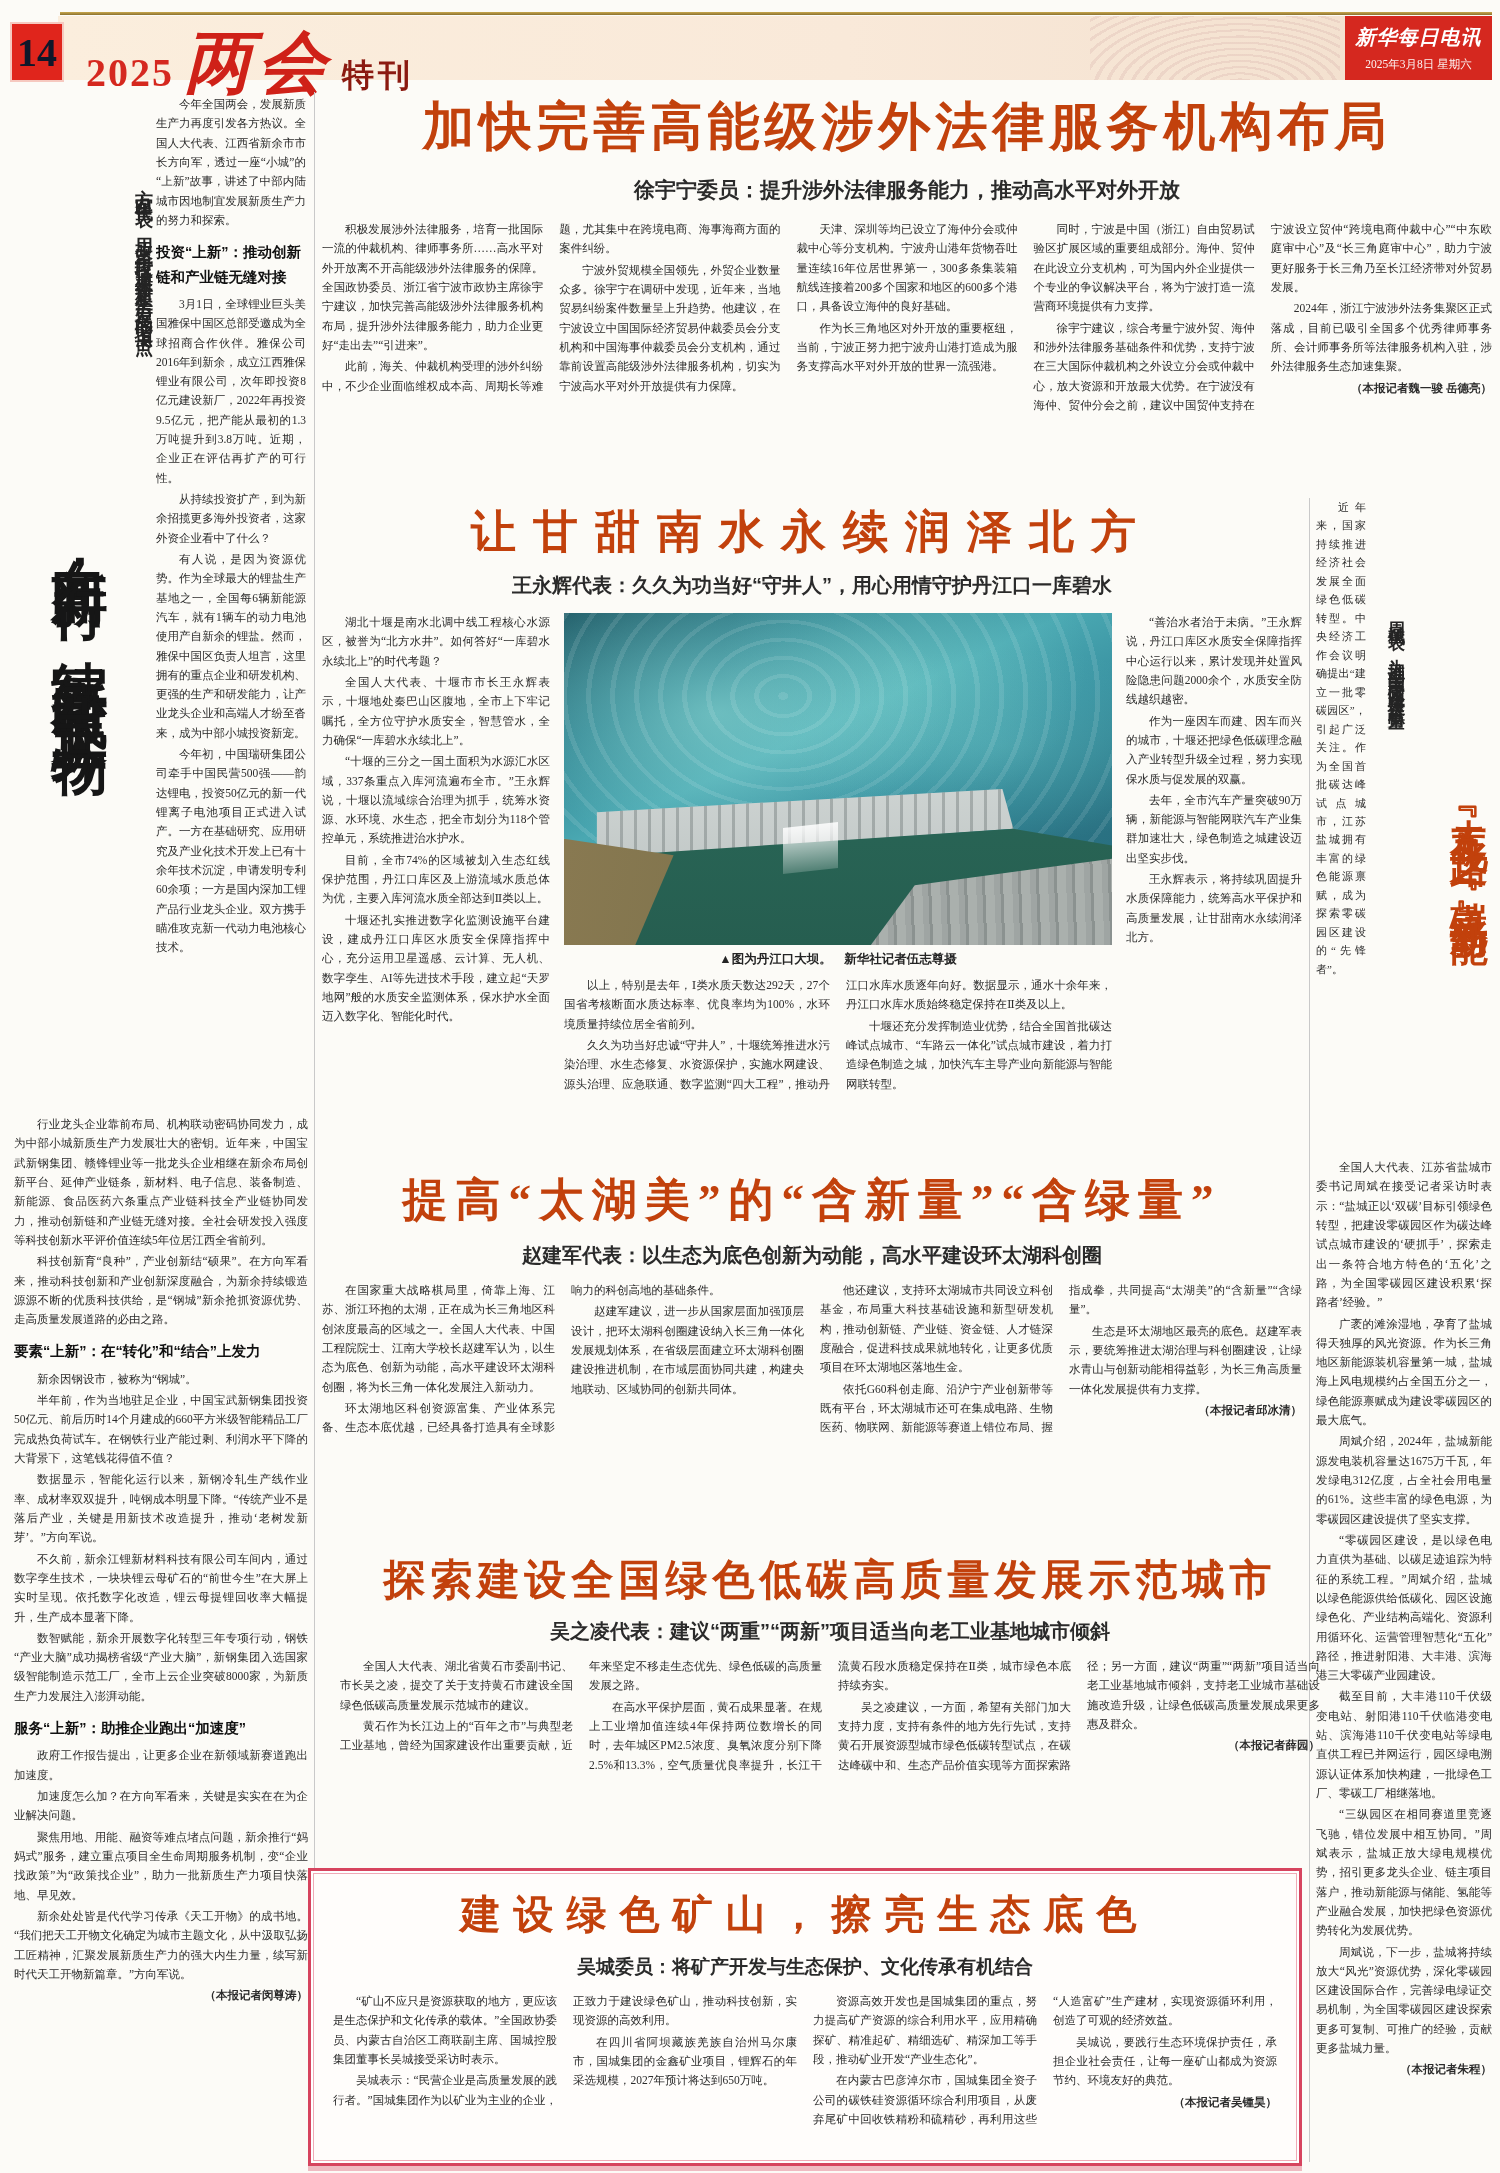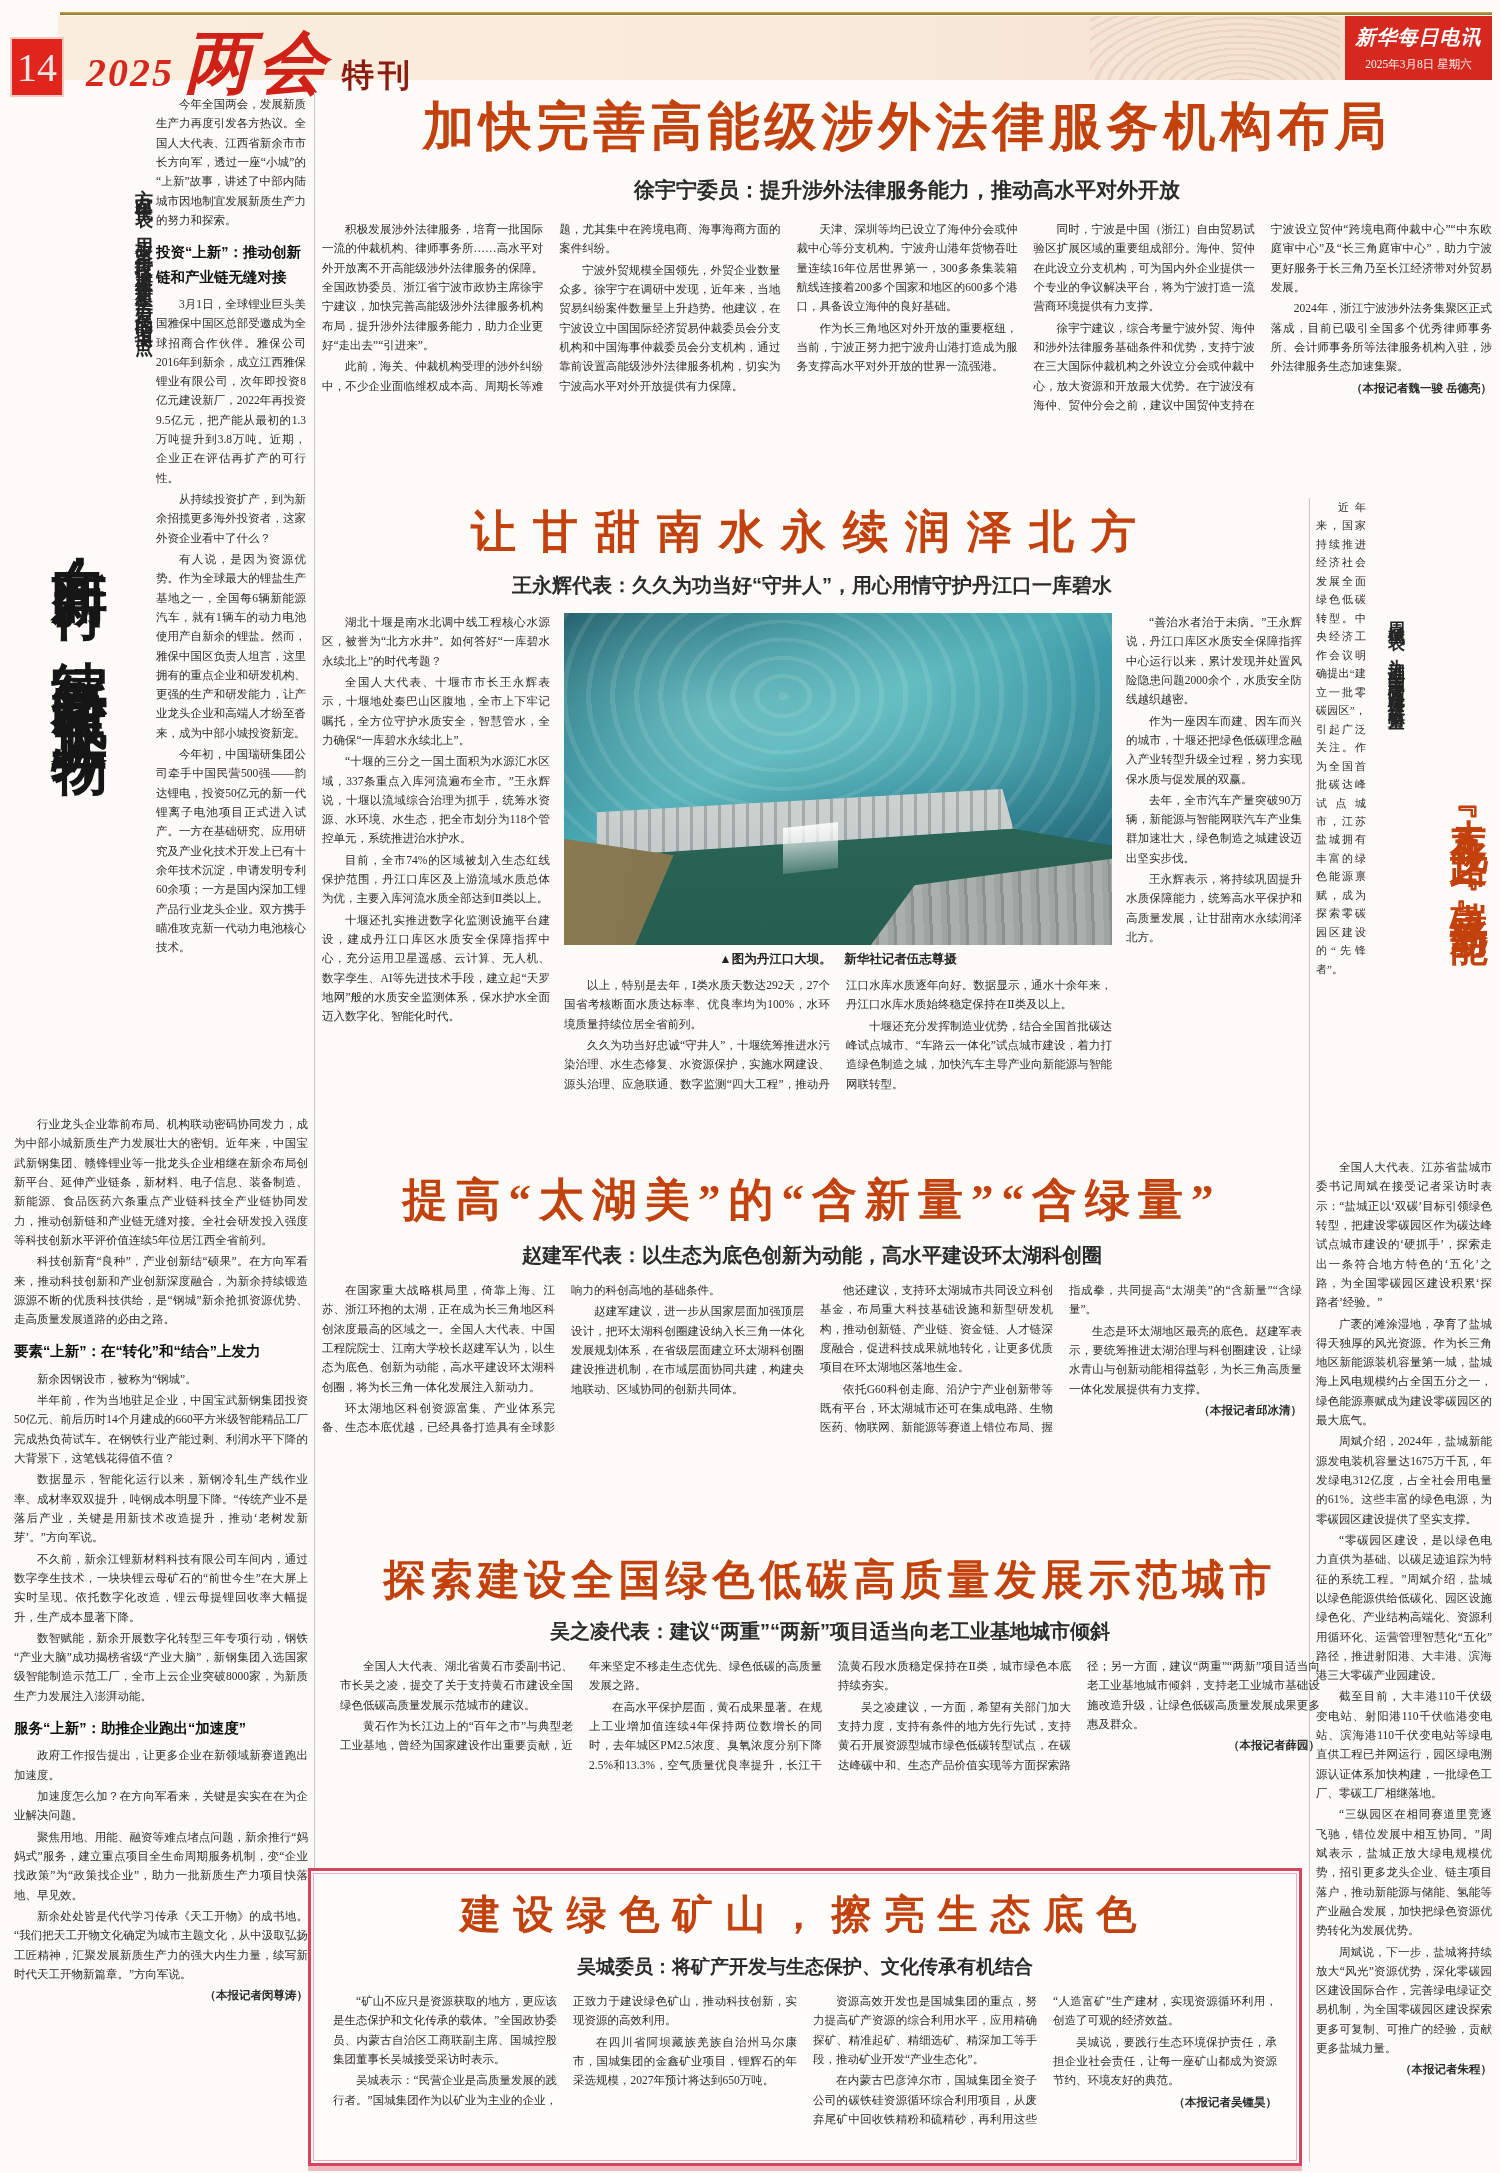--- a/index.html
+++ b/index.html
@@ -5,25 +5,25 @@
   html,body{margin:0;padding:0;background:#dedede;}
   .page{position:relative;width:1500px;height:2173px;margin:0 auto;background:#fcfbf7;
         font-family:"Liberation Serif","DejaVu Serif",serif;color:#242424;overflow:hidden;}
   
   .goldline{position:absolute;left:60px;top:12px;width:1432px;height:3px;
             background:linear-gradient(#c9a84d,#8a7030);}
   .banner-strip{position:absolute;left:58px;top:16px;width:1434px;height:64px;
             background:linear-gradient(90deg,#fbeedd,#f9e9d9 55%,#f2dfcd);}
   .swirl{position:absolute;left:1090px;top:16px;width:250px;height:64px;opacity:.55;
             background:repeating-radial-gradient(ellipse at 60% 120%, rgba(200,150,150,.35) 0 4px, rgba(255,255,255,0) 4px 12px);}
-  .pagenum{position:absolute;left:10px;top:37px;width:50px;height:56px;background:#e0251c;
-            border:2px solid #f6c9c0;color:#e5e5e5;font-size:40px;font-weight:normal;
+  .pagenum{position:absolute;left:10px;top:22px;width:50px;height:56px;background:#e0251c;
+            border:2px solid #f6c9c0;color:#0f172a;font-size:40px;font-weight:bold;
             display:flex;align-items:center;justify-content:center;font-family:"Liberation Serif",serif;}
   .banner-text{position:absolute;left:86px;top:18px;display:flex;align-items:baseline;gap:10px;}
-  .b-year{color:#d5281f;font-size:40px;font-weight:bold;font-style:italic;letter-spacing:2px;}
+  .b-year{color:#d5281f;font-size:40px;font-weight:bold;letter-spacing:2px;}
   .b-brush{color:#cf2118;font-size:68px;font-weight:bold;font-style:italic;letter-spacing:6px;
            font-family:Liberation Mono, monospace;}
   .b-suffix{color:#8b1a10;font-size:32px;font-weight:bold;letter-spacing:4px;}
   .masthead{position:absolute;left:1345px;top:16px;width:147px;height:64px;background:#d5281f;
             color:#fff;text-align:center;padding-top:8px;box-sizing:border-box;}
   .m-logo{font-size:20px;font-weight:bold;font-style:italic;letter-spacing:1px;white-space:nowrap;}
   .m-date{font-size:11.5px;margin-top:6px;color:rgba(255,255,255,.95);}
   
   .vdiv{position:absolute;width:1px;background:#c9c9c9;}
   

